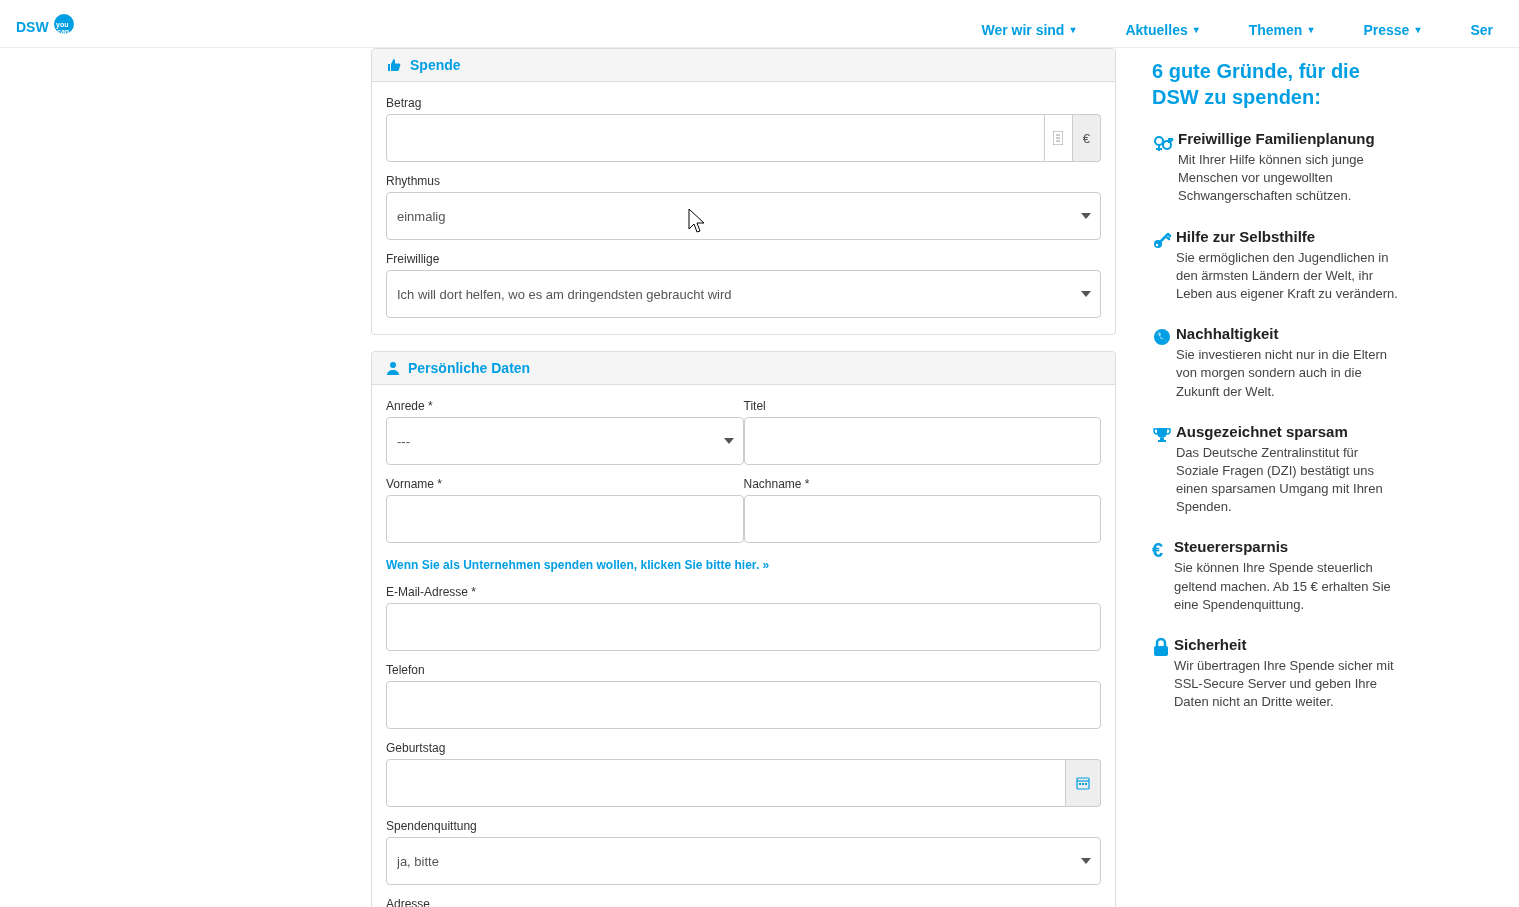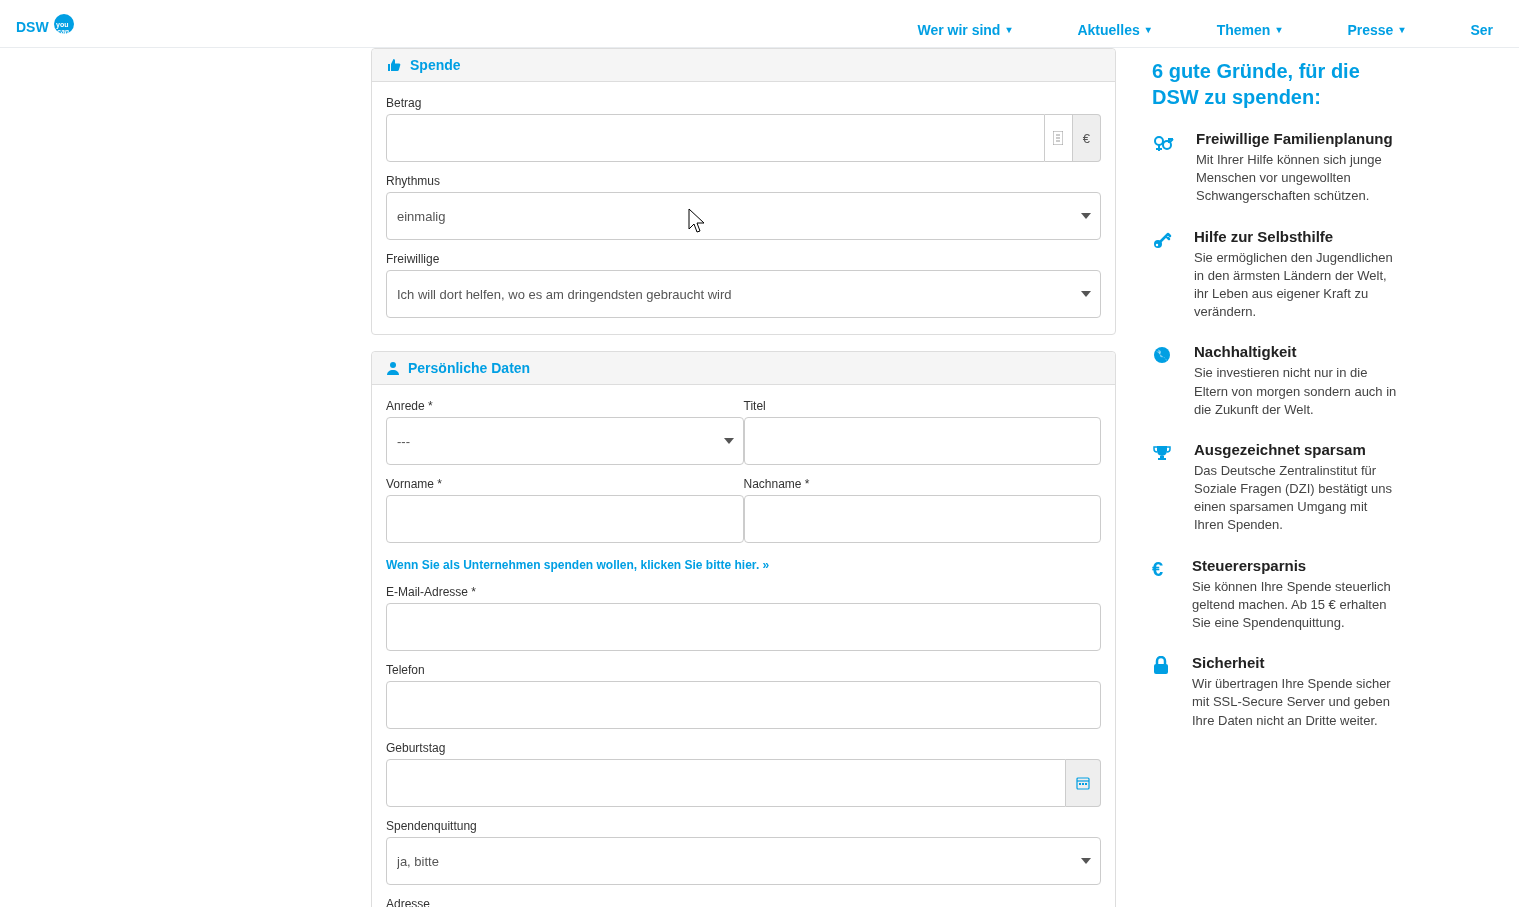--- a/index.html
+++ b/index.html
@@ -2,21 +2,21 @@
 <html><head>
 <meta charset="utf-8">
 <style>
   * { box-sizing: border-box; margin: 0; padding: 0; }
   body { font-family: -apple-system, "Segoe UI", "Helvetica Neue", Arial, sans-serif; background: #fff; color: #333; }
   
   
   .header { display:flex; align-items:center; justify-content:space-between; padding: 20px 16px 8px 16px; border-bottom:1px solid #e9ecef; height:48px;}
   .logo { display:flex; align-items:center; gap:4px; }
   .logo svg { display:block; }
-  .nav { display:flex; gap:66px; margin-right:10px; font-size:14px; font-weight:600;}
+  .nav { display:flex; gap:50px; margin-right:10px; font-size:14px; font-weight:600;}
   .nav a { color:#009fe3; text-decoration:none; display:flex; align-items:center; gap:6px;}
   .nav .caret { font-size:10px; color:#009fe3;}
   
   .page { display:flex; gap:36px; padding: 0 0 40px 0; max-width: 1400px; margin:0;}
   .form-col { width: 760px; margin-left:362px; padding-top:0;}
   .side-col  { width: 250px; padding-top:10px;}
   
   
   .panel { border:1px solid #ddd; border-radius:4px; margin-bottom:16px; background:#fff;margin-left:9px;}
   .panel-header { background:#f5f5f5; padding:8px 14px; border-bottom:1px solid #ddd; border-radius:4px 4px 0 0; display:flex; align-items:center; gap:8px;}
@@ -36,21 +36,21 @@
   .input-group .addon { display:flex; align-items:center; justify-content:center; background:#eee; border:1px solid #ccc; border-left:0; padding:0 10px; border-radius:0 4px 4px 0; color:#555; font-size:13px;}
   .inner-addon { display:flex; align-items:center; justify-content:center; background:#fff; border:1px solid #ccc; border-left:0; width:28px; color:#999; font-size:11px;}
   
   .row { display:flex; }
   .row .col { flex:1;}
   
   a.link { color:#009fe3; font-size:12px; font-weight:700; text-decoration:none;}
   
   
   .side-title { color:#009fe3; font-weight:700; font-size:20px; line-height:1.3; margin-bottom:20px;}
-  .reason { display:flex; gap:22px; margin-bottom:22px;}
+  .reason { display:flex; gap:4px; margin-bottom:22px;}
   .reason .ricon { color:#009fe3; width:22px; display:flex; justify-content:center; padding-top:2px;}
   .reason h4 { font-size:15px; font-weight:700; color:#222; margin-bottom:4px;}
   .reason p { font-size:13px; color:#444; line-height:1.4;}
   
   .cursor-arrow { position:absolute; pointer-events:none;}
 
   svg { display:block; }
 </style>
 </head>
 <body>

